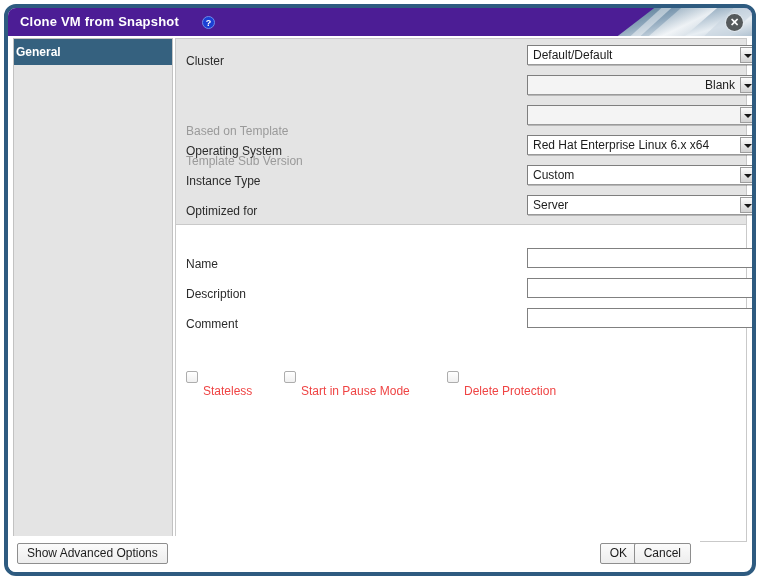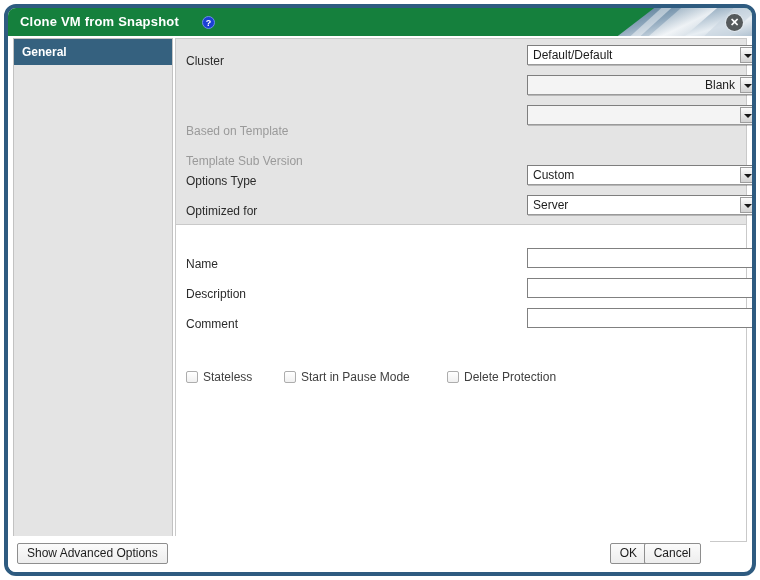--- a/index.html
+++ b/index.html
@@ -30,21 +30,21 @@
     overflow: hidden;
   }
 
   
   .titlebar {
     position: absolute;
     left: 0;
     top: 0;
     width: 744px;
     height: 28px;
-    background: #15803d;
+    background: #4c1d95;
     overflow: hidden;
   }
   .titlebar-swoosh {
     position: absolute;
     right: 0;
     top: -6px;
     width: 260px;
     height: 40px;
     pointer-events: none;
   }
@@ -110,21 +110,21 @@
     width: 160px;
     height: 504px;
     background: #e4e4e4;
     border: 1px solid #c2c2c2;
     box-sizing: border-box;
   }
   .sidebar-item {
     position: relative;
     height: 26px;
     line-height: 26px;
-    padding-left: 8px;
+    padding-left: 2px;
     font-size: 12px;
     font-weight: bold;
     color: #ffffff;
     background: #35617f;
     cursor: pointer;
     white-space: nowrap;
   }
 
   
   .content {
@@ -259,34 +259,33 @@
     width: 12px;
     height: 12px;
     box-sizing: border-box;
     border: 1px solid #adadad;
     border-radius: 2px;
     background: linear-gradient(180deg, #ffffff 0%, #f0f0f0 100%);
   }
   .clabel {
     position: absolute;
     left: 17px;
-    top: 1px;
-    font-size: 12px;
-    color: #404040;
+    top: 15px;
+    font-size: 12px;
+    color: #ef4444;
   }
 
   
   .footer {
     position: absolute;
     left: 0;
     bottom: 0;
     width: 692px;
     height: 36px;
     background: #ffffff;
-    padding-left: 10px;
   }
   .btn {
     position: absolute;
     top: 7px;
     height: 21px;
     box-sizing: border-box;
     padding: 0 9px;
     font-family: "Liberation Sans", sans-serif;
     font-size: 12px;
     color: #1c1c1c;
@@ -359,23 +358,30 @@
         </div>
       </div>
 
       <div class="row" style="top:66px;">
         <div class="row-label disabled">Template Sub Version</div>
         <div class="select disabled">
           <div class="select-arrow"></div>
         </div>
       </div>
 
+      <div class="row" style="top:96px;">
+        <div class="row-label">Operating System</div>
+        <div class="select">
+          <div class="select-text">Red Hat Enterprise Linux 6.x x64</div>
+          <div class="select-arrow"></div>
+        </div>
+      </div>
 
       <div class="row" style="top:126px;">
-        <div class="row-label">Options Type</div>
+        <div class="row-label">Instance Type</div>
         <div class="select">
           <div class="select-text">Custom</div>
           <div class="select-arrow"></div>
         </div>
       </div>
 
       <div class="row" style="top:156px;">
         <div class="row-label">Optimized for</div>
         <div class="select">
           <div class="select-text">Server</div>

